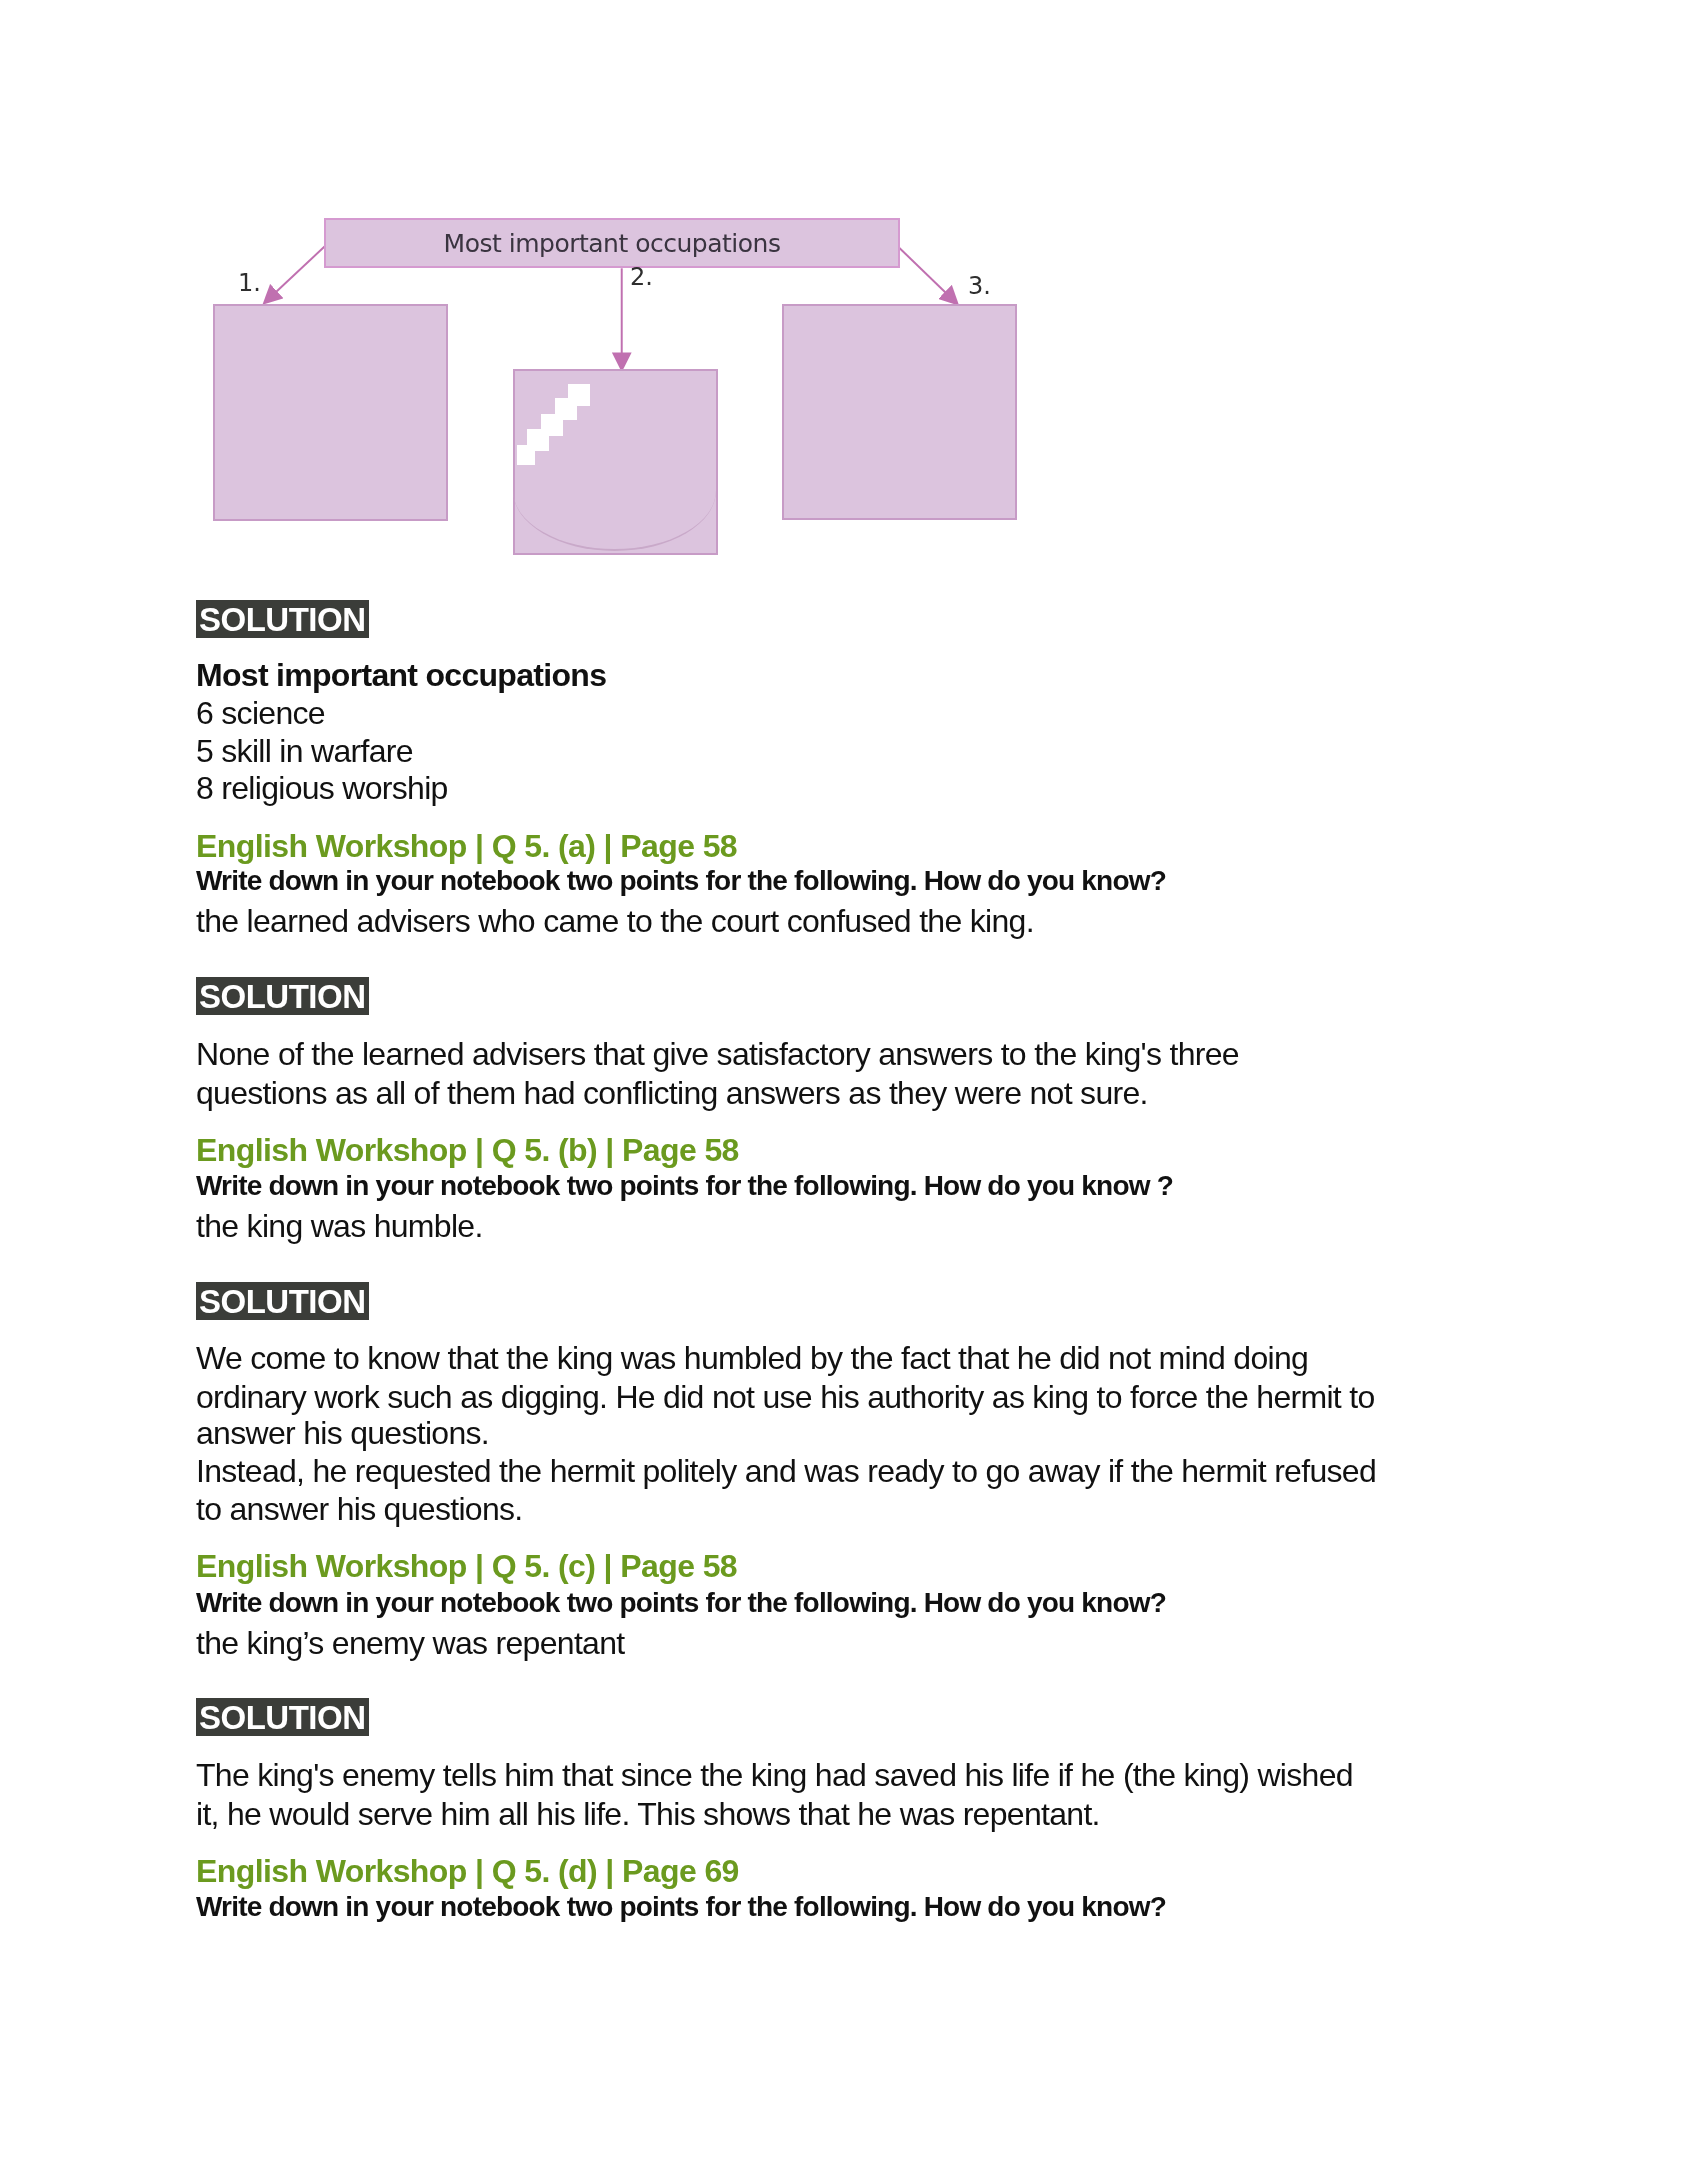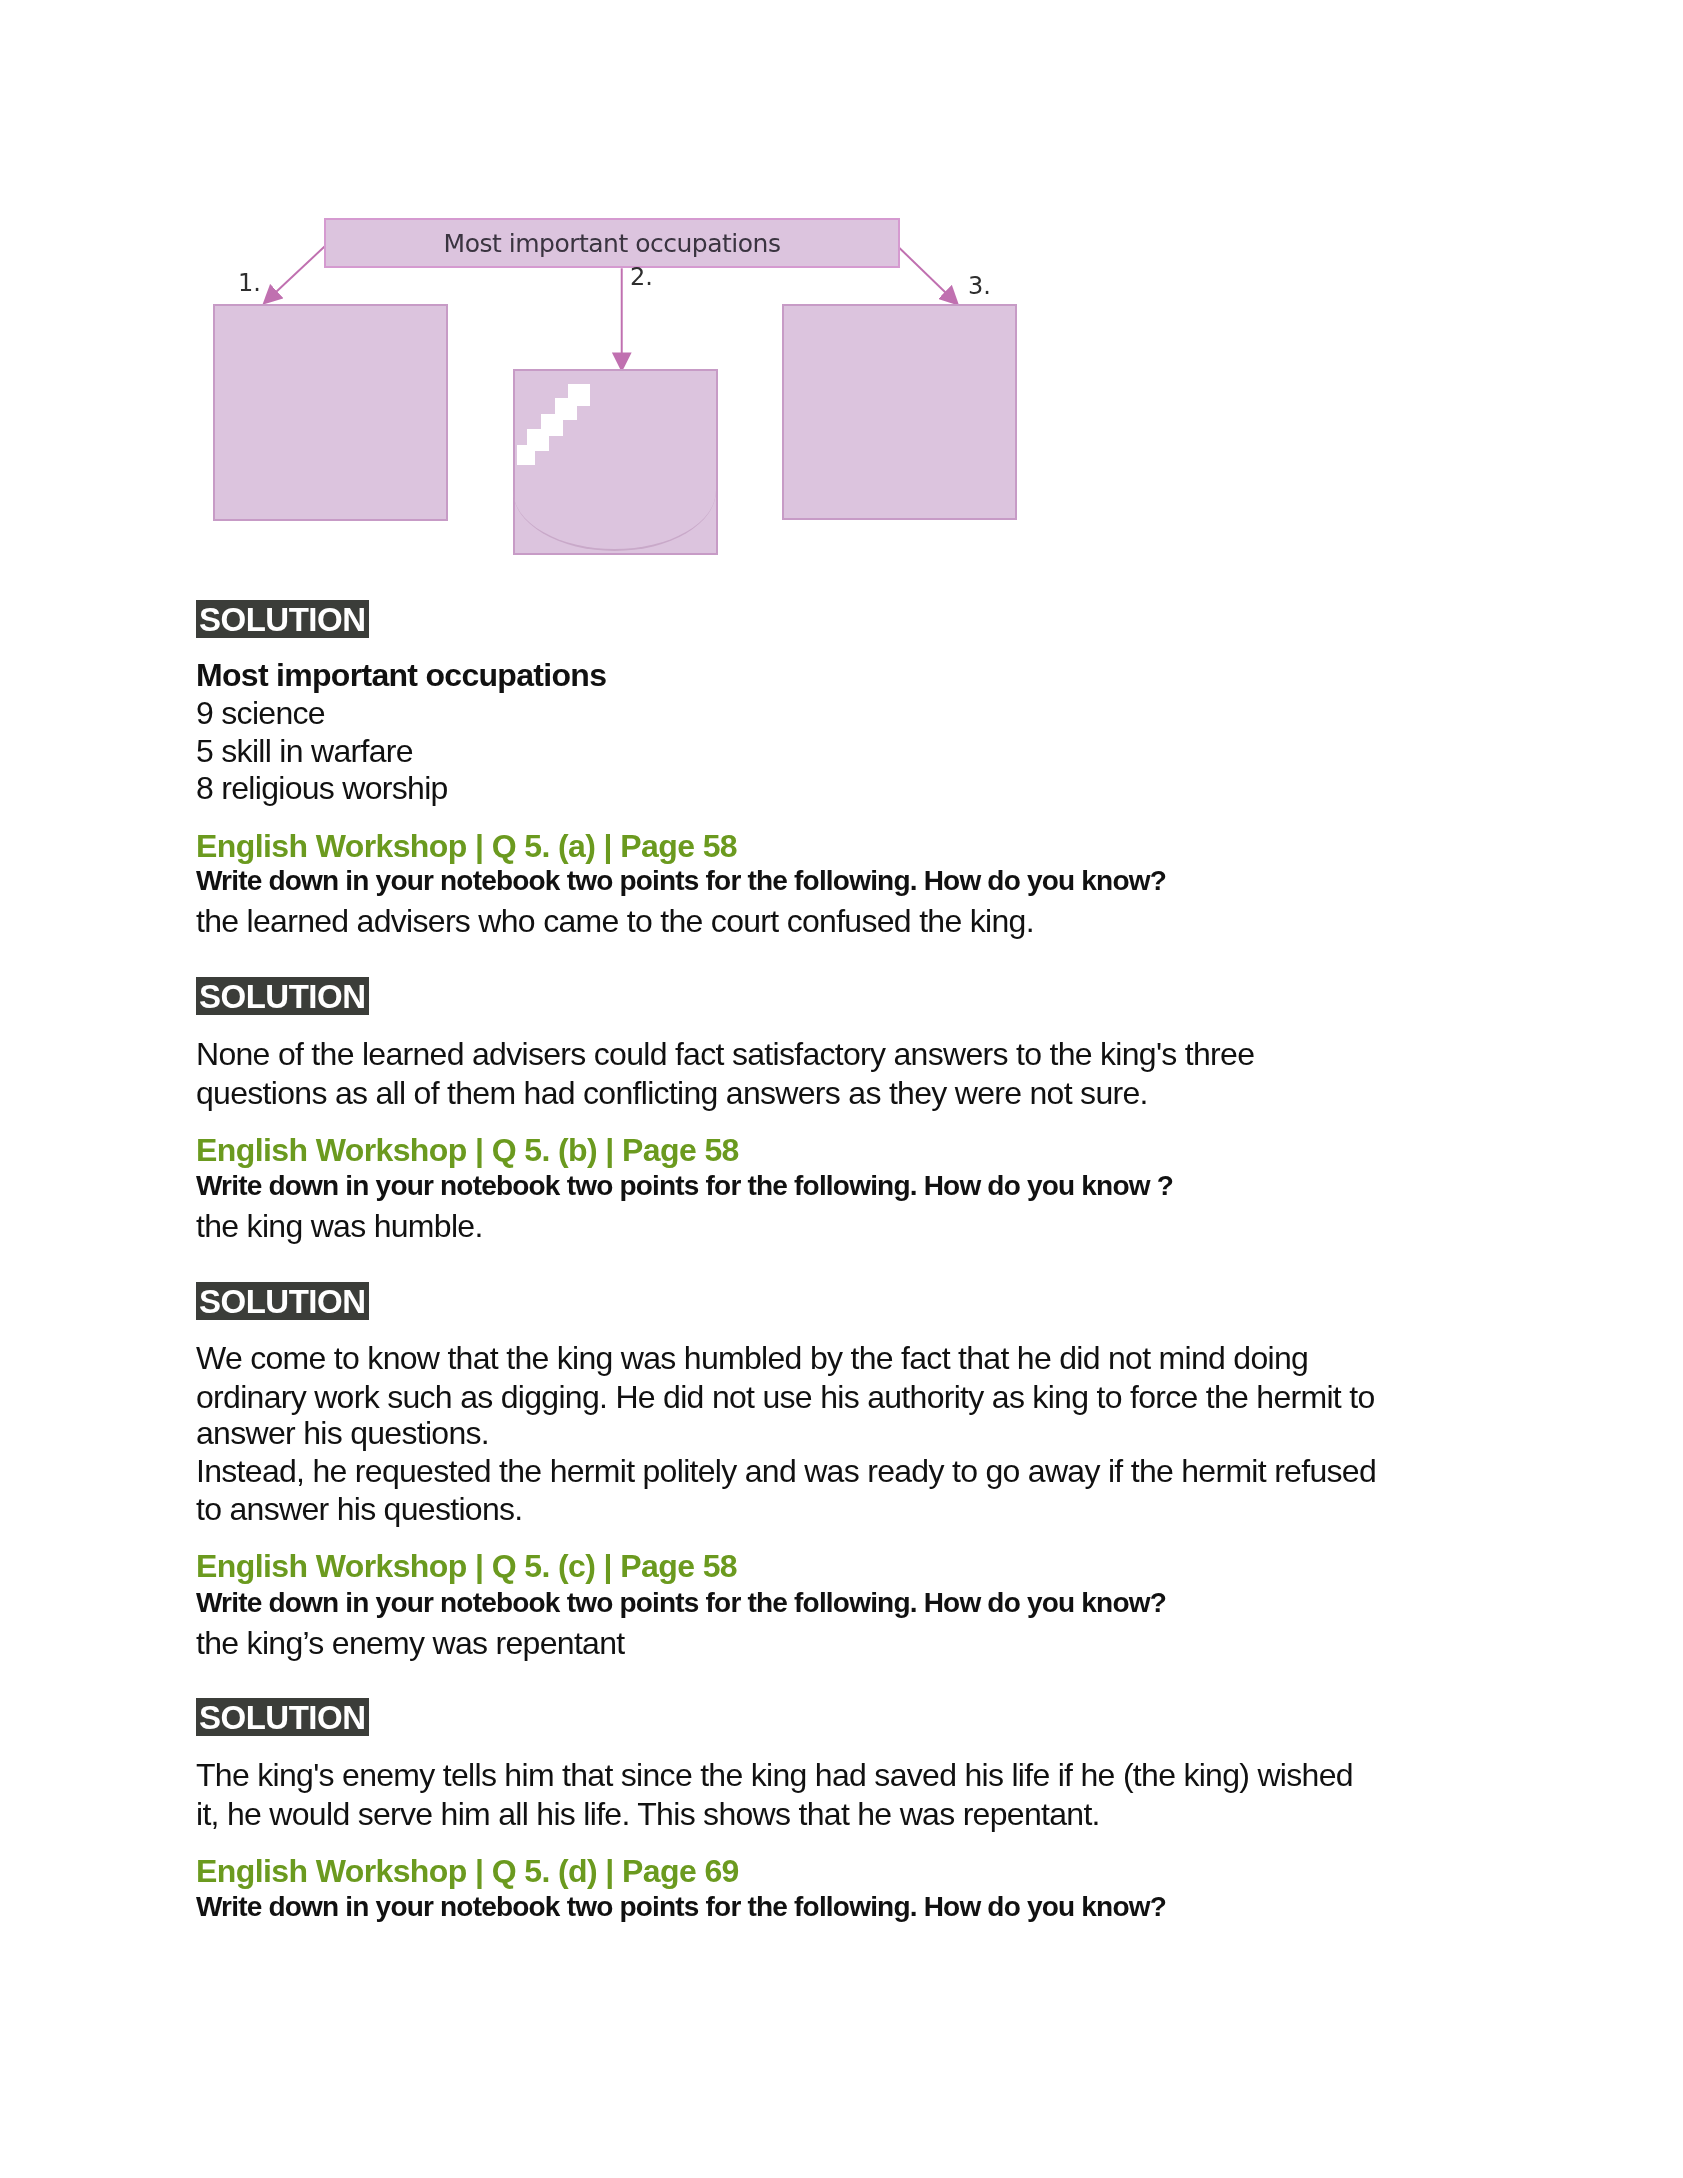--- a/index.html
+++ b/index.html
@@ -64,29 +64,29 @@
     <div class="step" style="left:40px;top:24px;width:22px;height:22px"></div>
     <div class="step" style="left:26px;top:40px;width:22px;height:22px"></div>
     <div class="step" style="left:12px;top:55px;width:22px;height:22px"></div>
     <div class="step" style="left:2px;top:71px;width:18px;height:20px"></div>
   </div>
   <div class="dbox" style="left:782px;top:304px;width:235px;height:216px"></div>
 </div>
 
 <div class="badge" style="top:600px">SOLUTION</div>
 <div class="abs line bold" style="top:657px">Most important occupations</div>
-<div class="abs line" style="top:695px">9 science</div>
+<div class="abs line" style="top:695px">6 science</div>
 <div class="abs line" style="top:733px">5 skill in warfare</div>
 <div class="abs line" style="top:770px">8 religious worship</div>
 
 <div class="abs ew" style="top:828px">English Workshop | Q 5. (a) | Page 58</div>
 <div class="abs q" style="top:865px">Write down in your notebook two points for the following. How do you know?</div>
 <div class="abs line" style="top:903px">the learned advisers who came to the court confused the king.</div>
 <div class="badge" style="top:977px">SOLUTION</div>
-<div class="abs line" style="top:1036px">None of the learned advisers could fact satisfactory answers to the king's three</div>
+<div class="abs line" style="top:1036px">None of the learned advisers that give satisfactory answers to the king's three</div>
 <div class="abs line" style="top:1075px">questions as all of them had conflicting answers as they were not sure.</div>
 
 <div class="abs ew" style="top:1132px">English Workshop | Q 5. (b) | Page 58</div>
 <div class="abs q" style="top:1170px">Write down in your notebook two points for the following. How do you know ?</div>
 <div class="abs line" style="top:1208px">the king was humble.</div>
 <div class="badge" style="top:1282px">SOLUTION</div>
 <div class="abs line" style="top:1340px">We come to know that the king was humbled by the fact that he did not mind doing</div>
 <div class="abs line" style="top:1379px">ordinary work such as digging. He did not use his authority as king to force the hermit to</div>
 <div class="abs line" style="top:1415px">answer his questions.</div>
 <div class="abs line" style="top:1453px">Instead, he requested the hermit politely and was ready to go away if the hermit refused</div>

